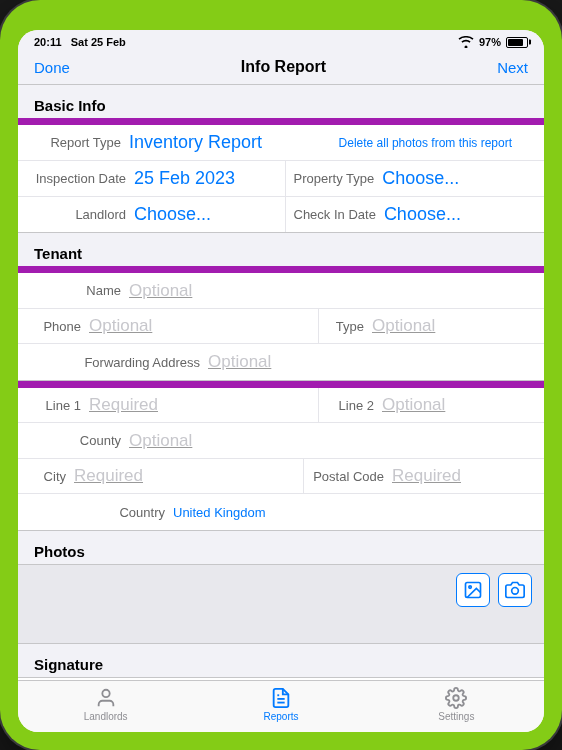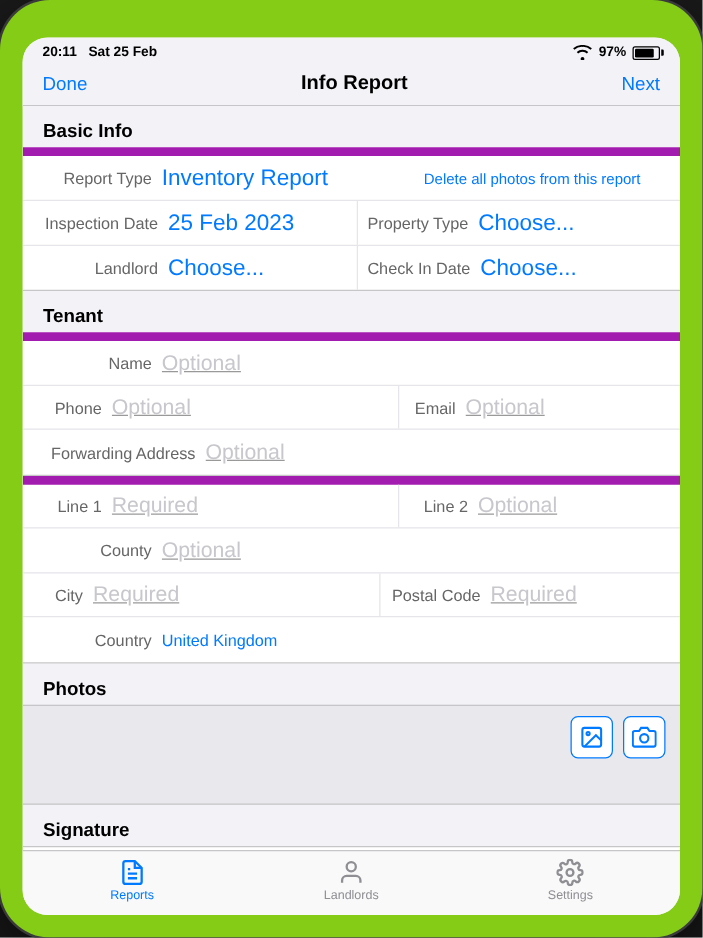--- a/index.html
+++ b/index.html
@@ -121,21 +121,21 @@
       border-top: 7px solid #a21caf;
       border-bottom: 1px solid #c6c6c8;
     }
     .form-row {
       display: flex;
       align-items: center;
       padding: 7px 16px;
       border-bottom: 1px solid #e5e5ea;
       min-height: 36px;
     }
-    .form-row:last-child { border-bottom: none; }
+    .form-row:last-child { border-bottom: none; margin-left: 44px; }
     .form-label {
       font-size: 13px;
       color: #666;
       min-width: 95px;
       text-align: right;
       padding-right: 8px;
       flex-shrink: 0;
     }
     .form-value-blue {
       font-size: 18px;
@@ -310,21 +310,21 @@
           <span class="form-label">Name</span>
           <input class="form-input" type="text" placeholder="Optional" style="">
         </div>
 
         <div class="form-row-2col">
           <div class="col-half">
             <span class="form-label" style="min-width:55px;">Phone</span>
             <input class="form-input" type="text" placeholder="Optional" style="">
           </div>
           <div class="col-half">
-            <span class="form-label" style="min-width:45px;">Email</span>
+            <span class="form-label" style="min-width:45px;">Type</span>
             <input class="form-input" type="text" placeholder="Optional" style="">
           </div>
         </div>
 
         <div class="form-row">
           <span class="form-label" style="min-width:130px;">Forwarding Address</span>
           <input class="form-input" type="text" placeholder="Optional" style="">
         </div>
       </div>
 
@@ -383,40 +383,40 @@
           </div>
         </div>
       </div>
 
       <div class="section-header">Signature</div>
       <div class="signature-area"></div>
 
     </div>
 
     <div class="tab-bar">
+
+      <div class="tab-item">
+        <svg width="22" height="22" viewBox="0 0 24 24" fill="none" stroke="#8e8e93" stroke-width="2">
+          <path d="M20 21v-2a4 4 0 0 0-4-4H8a4 4 0 0 0-4 4v2"></path>
+          <circle cx="12" cy="7" r="4"></circle>
+        </svg>
+        <span class="tab-label">Landlords</span>
+      </div>
 
       <div class="tab-item active">
         <svg width="22" height="22" viewBox="0 0 24 24" fill="none" stroke="#007aff" stroke-width="2">
           <path d="M14 2H6a2 2 0 0 0-2 2v16a2 2 0 0 0 2 2h12a2 2 0 0 0 2-2V8z"></path>
           <polyline points="14 2 14 8 20 8"></polyline>
           <line x1="16" y1="13" x2="8" y2="13"></line>
           <line x1="16" y1="17" x2="8" y2="17"></line>
           <line x1="10" y1="9" x2="8" y2="9"></line>
         </svg>
         <span class="tab-label">Reports</span>
       </div>
 
-      <div class="tab-item">
-        <svg width="22" height="22" viewBox="0 0 24 24" fill="none" stroke="#8e8e93" stroke-width="2">
-          <path d="M20 21v-2a4 4 0 0 0-4-4H8a4 4 0 0 0-4 4v2"></path>
-          <circle cx="12" cy="7" r="4"></circle>
-        </svg>
-        <span class="tab-label">Landlords</span>
-      </div>
-
 
       <div class="tab-item">
         <svg width="22" height="22" viewBox="0 0 24 24" fill="none" stroke="#8e8e93" stroke-width="2">
           <circle cx="12" cy="12" r="3"></circle>
           <path d="M19.4 15a1.65 1.65 0 0 0 .33 1.82l.06.06a2 2 0 0 1-2.83 2.83l-.06-.06a1.65 1.65 0 0 0-1.82-.33 1.65 1.65 0 0 0-1 1.51V21a2 2 0 0 1-4 0v-.09A1.65 1.65 0 0 0 9 19.4a1.65 1.65 0 0 0-1.82.33l-.06.06a2 2 0 0 1-2.83-2.83l.06-.06A1.65 1.65 0 0 0 4.68 15a1.65 1.65 0 0 0-1.51-1H3a2 2 0 0 1 0-4h.09A1.65 1.65 0 0 0 4.6 9a1.65 1.65 0 0 0-.33-1.82l-.06-.06a2 2 0 0 1 2.83-2.83l.06.06A1.65 1.65 0 0 0 9 4.68a1.65 1.65 0 0 0 1-1.51V3a2 2 0 0 1 4 0v.09a1.65 1.65 0 0 0 1 1.51 1.65 1.65 0 0 0 1.82-.33l.06-.06a2 2 0 0 1 2.83 2.83l-.06.06A1.65 1.65 0 0 0 19.4 9a1.65 1.65 0 0 0 1.51 1H21a2 2 0 0 1 0 4h-.09a1.65 1.65 0 0 0-1.51 1z"></path>
         </svg>
         <span class="tab-label">Settings</span>
       </div>
     </div>
 

